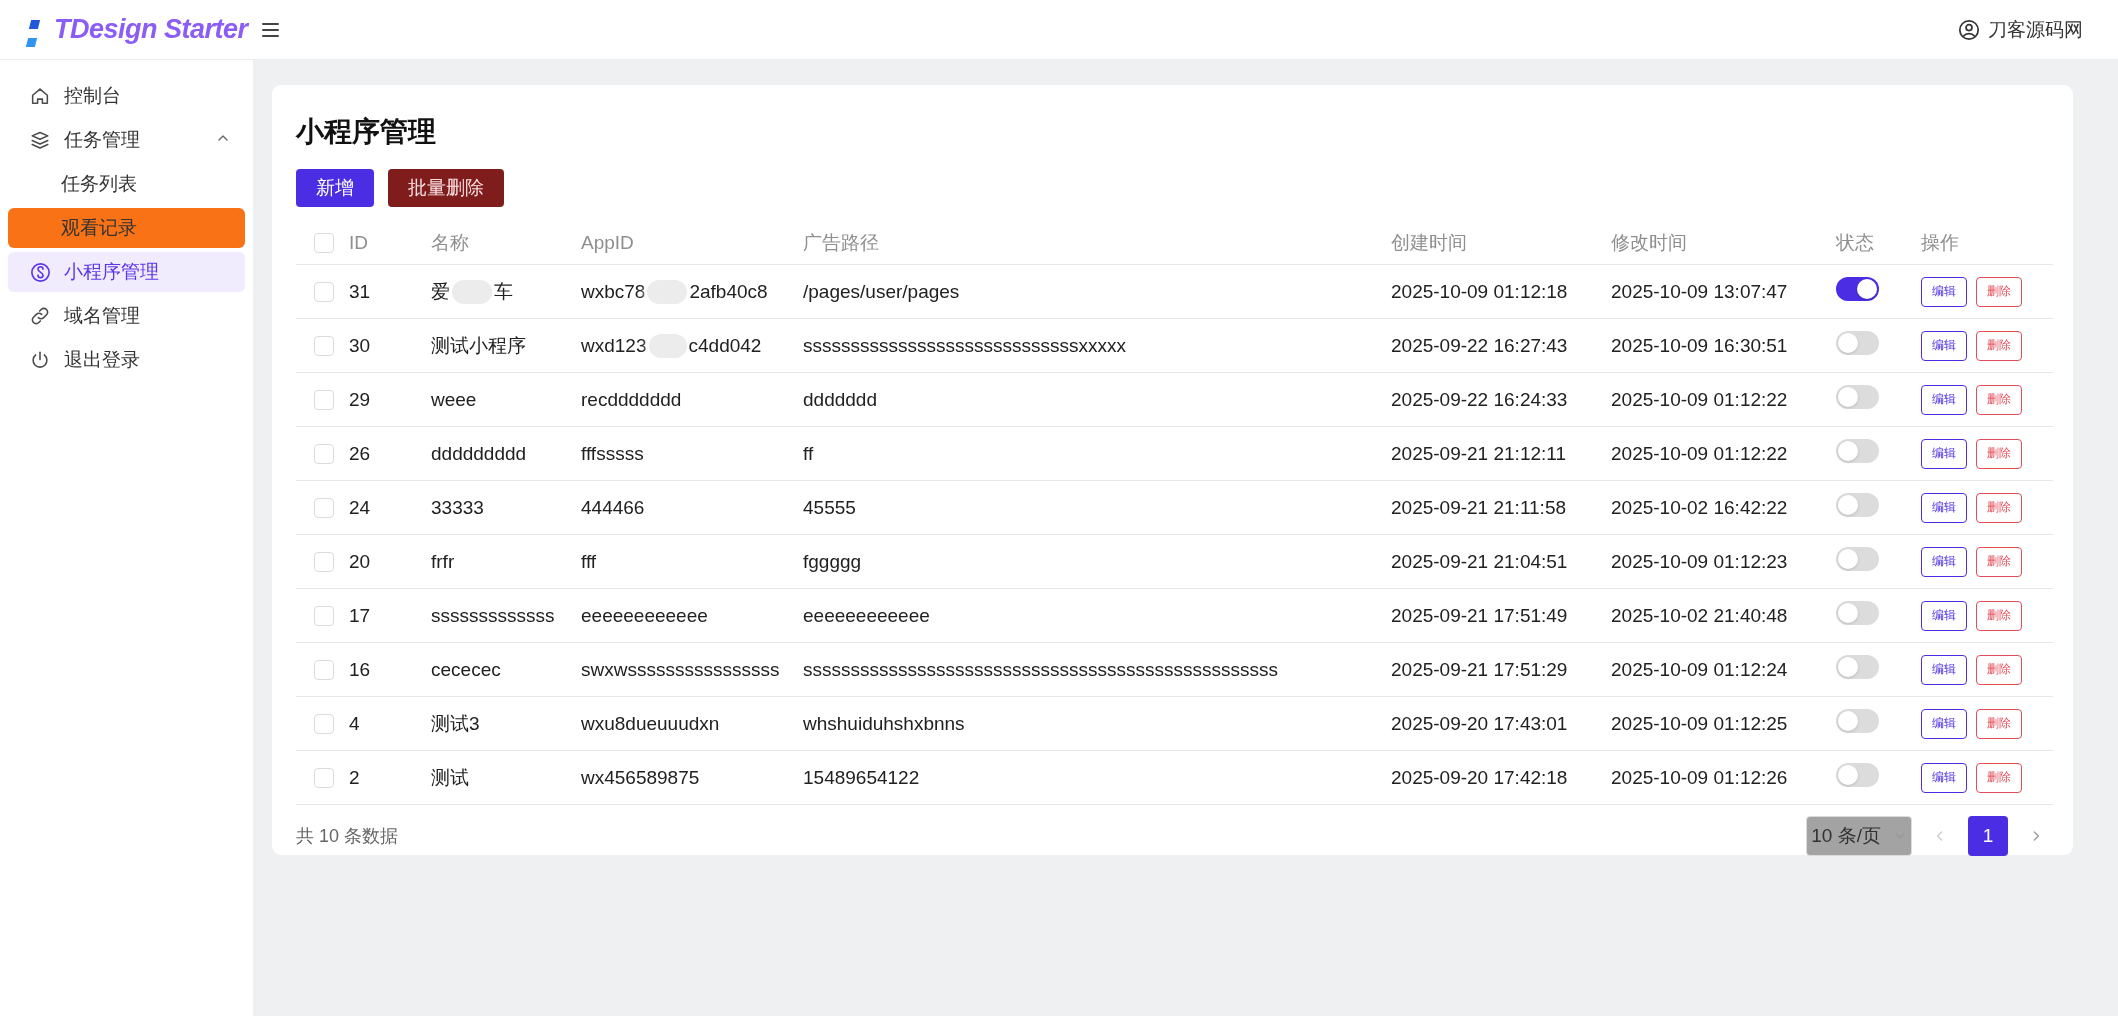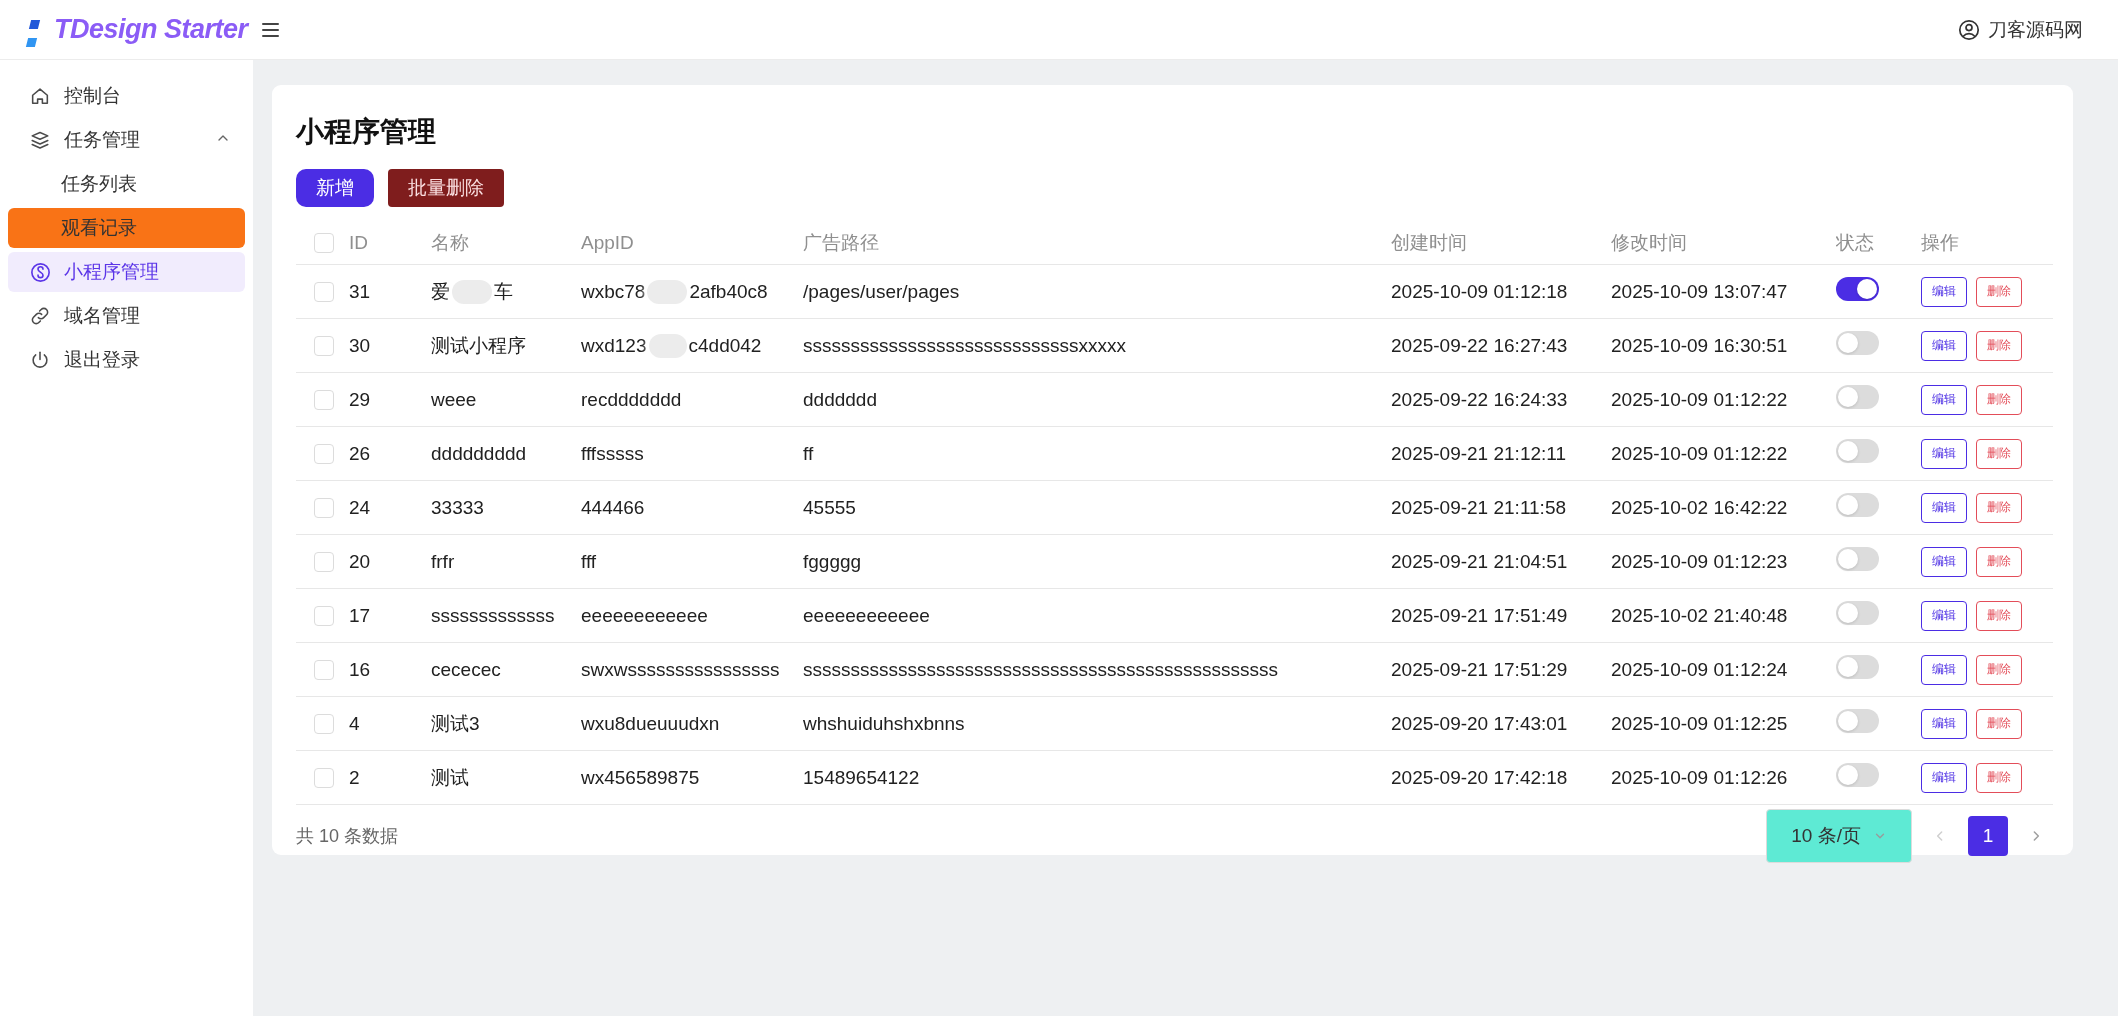--- a/index.html
+++ b/index.html
@@ -35,21 +35,21 @@
   .menu-item.active .mi-stroke { stroke:#5b35e8; }
   .mi-stroke { stroke:#4b4b4b; fill:none; stroke-width:1.7; stroke-linecap:round; stroke-linejoin:round; }
 
   
   .main { position:absolute; top:60px; left:253px; width:1865px; height:956px; }
   .card { position:absolute; top:25px; left:19px; width:1801px; height:770px; background:#fff; border-radius:9px;
           padding:24px 24px 0; }
   .page-title { font-size:28px; font-weight:700; color:#111; margin:4px 0 18px; }
   .toolbar { display:flex; gap:14px; margin-bottom:14px; }
   .btn { border:none; border-radius:4px; font-size:19px; font-family:inherit; cursor:pointer; height:38px; padding:0 20px; }
-  .btn-primary { background:var(--brand); color:#fff;border-radius:10px; }
+  .btn-primary { background:var(--brand); color:#fff; }
   .btn-danger-disabled { background:#7f1d1d; color:#fbe0e2; cursor:not-allowed; }
 
   
   .table { width:1757px; }
   .tr, .thead { display:grid; grid-template-columns:53px 82px 150px 222px 588px 220px 225px 85px 1fr;
                 align-items:center; border-bottom:1px solid #e7e7e7; }
   .thead { height:44px; color:#8f8f8f; font-size:19px; }
   .tr { height:54px; font-size:19px; color:#212121; }
   .td, .th { overflow:hidden; white-space:nowrap; text-overflow:clip; padding-right:14px; }
   .td-cb, .th-cb { padding-left:18px; }
@@ -66,22 +66,22 @@
   .td-actions { display:flex; gap:9px; }
   .btn-outline { background:#fff; border-radius:4px; font-size:12px; font-family:inherit; height:30px;
                  padding:0 10px; cursor:pointer; }
   .btn-outline.edit { border:1px solid var(--brand); color:var(--brand); }
   .btn-outline.del { border:1px solid var(--danger); color:var(--danger); }
 
   
   .card-footer { height:62px; display:flex; align-items:center; }
   .total-text { font-size:18px; color:#666; }
   .pager { margin-left:auto; display:flex; align-items:center; gap:15px; }
-  .page-size { height:54px; border:1px solid #dcdcdc; border-radius:4px; display:flex; align-items:center;
-               gap:12px; padding:0 24px; font-size:19px; color:#333; cursor:pointer; background:#5eead4; }
+  .page-size { height:40px; border:1px solid #dcdcdc; border-radius:4px; display:flex; align-items:center;
+               gap:12px; padding:0 4px; font-size:19px; color:#333; cursor:pointer; background:#a3a3a3; }
   .pg-arrow { width:26px; height:40px; display:flex; align-items:center; justify-content:center; cursor:pointer; }
   .pg-num { width:40px; height:40px; border-radius:4px; background:var(--brand); color:#fff; font-size:19px;
             display:flex; align-items:center; justify-content:center; cursor:pointer; }
 </style>
 </head>
 <body>
 
 <header class="topbar">
   <div class="logo">
     <span class="logo-mark">

